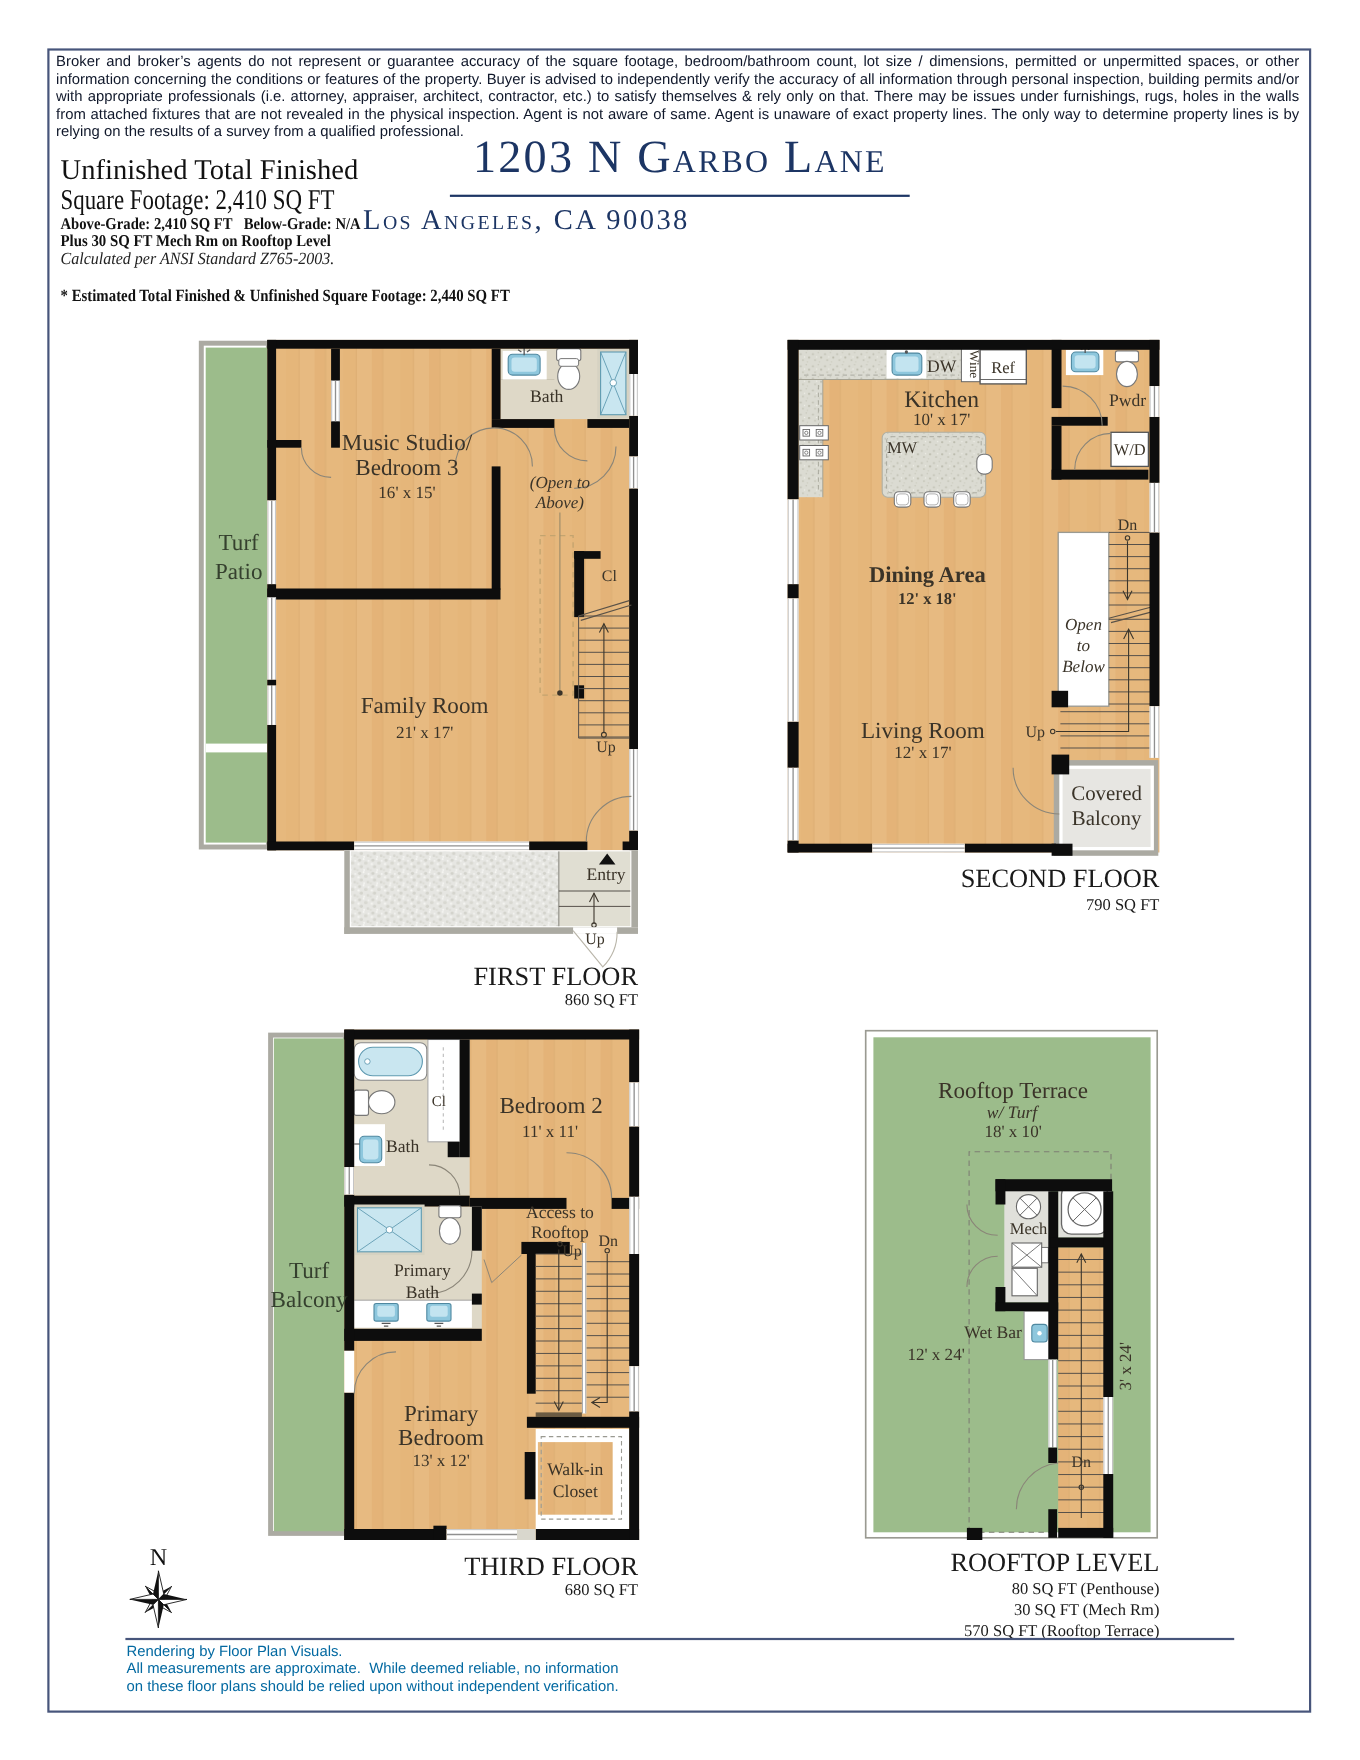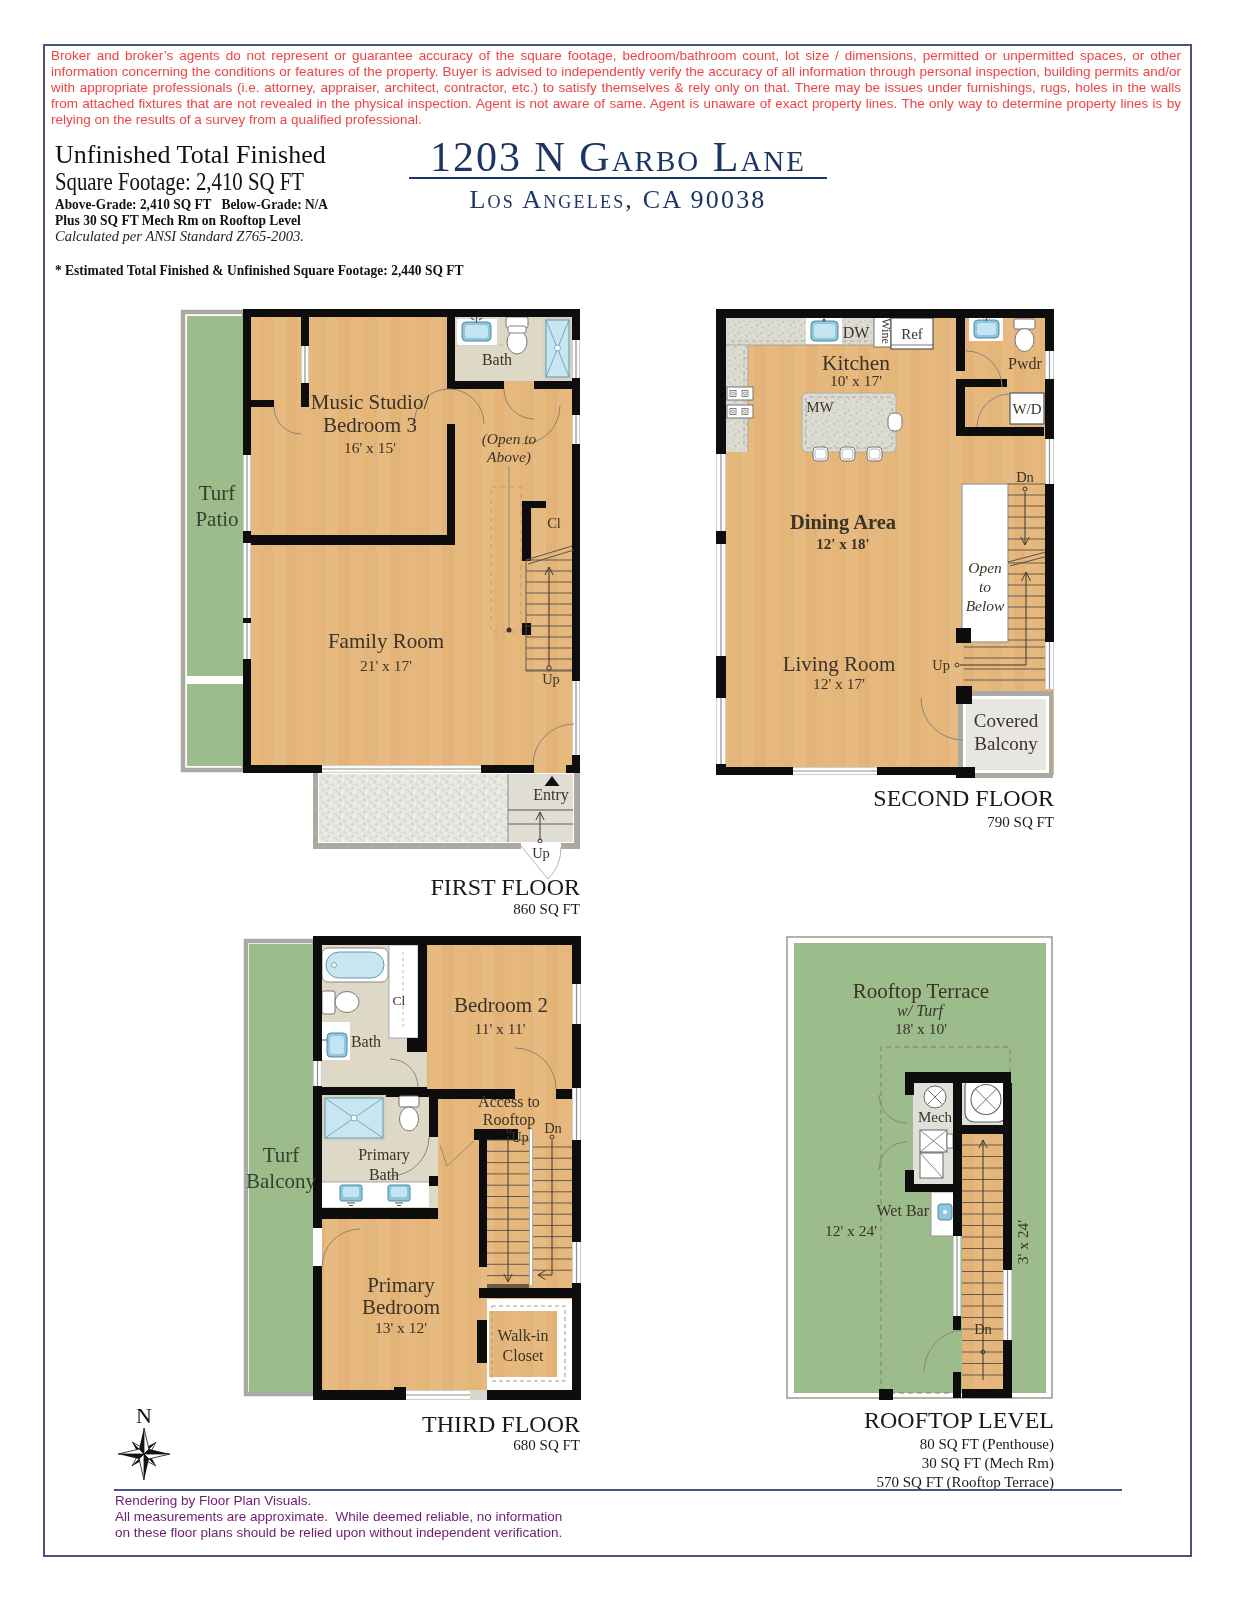--- a/index.html
+++ b/index.html
@@ -1,31 +1,31 @@
 <!DOCTYPE html>
 <html><head>
 <meta charset="utf-8">
 <style>
 html,body{margin:0;padding:0}
 body{width:1236px;height:1600px;position:relative;background:#fff;font-family:"Liberation Sans",sans-serif;overflow:hidden}
 .abs{position:absolute}
 #frame{position:absolute;left:43px;top:44px;width:1145px;height:1509px;border:2px solid #47557b}
-#disclaimer{position:absolute;left:51px;top:48px;width:1130px;font-size:13.5px;line-height:16px;color:#ef4444;text-align:justify}
+#disclaimer{position:absolute;left:51px;top:48px;width:1130px;font-size:13.5px;line-height:16px;color:#0f172a;text-align:justify}
 .hl{position:absolute;left:55px;font-family:"Liberation Serif",serif;color:#111;transform-origin:left top;white-space:nowrap}
 #hl1a{top:140px;font-size:26px}
 #hl1b{top:167px;font-size:26px;transform:scaleX(0.80)}
 #hl2a{top:196px;font-size:15px;font-weight:bold;transform:scaleX(0.89)}
 #hl2b{top:212px;font-size:15px;font-weight:bold;transform:scaleX(0.90)}
 #hl3{top:227px;font-size:15.5px;font-style:italic;color:#222;transform:scaleX(0.94)}
 #hl4{top:261px;font-size:15.5px;font-weight:bold;transform:scaleX(0.87)}
-#title{position:absolute;left:330px;top:136px;width:576px;text-align:center;font-family:"Liberation Serif",serif;font-variant:small-caps;font-size:42px;line-height:42px;color:#1c3564;font-weight:normal;letter-spacing:2px}
+#title{position:absolute;left:330px;top:122px;width:576px;text-align:center;font-family:"Liberation Serif",serif;font-variant:small-caps;font-size:42px;line-height:42px;color:#1c3564;font-weight:normal;letter-spacing:2px}
 #titlerule{position:absolute;left:409px;top:177px;width:418px;height:2px;background:#1c3564}
-#subtitle{position:absolute;left:330px;top:187px;width:576px;text-align:center;font-family:"Liberation Serif",serif;font-variant:small-caps;font-size:26px;line-height:26px;color:#1c3564;font-weight:normal;letter-spacing:2.2px}
+#subtitle{position:absolute;left:330px;top:187px;width:576px;text-align:left;font-family:"Liberation Serif",serif;font-variant:small-caps;font-size:26px;line-height:26px;color:#1c3564;font-weight:normal;letter-spacing:2.2px}
 #footline{position:absolute;left:114px;top:1489px;width:1008px;height:2px;background:#47557b}
-#footer{position:absolute;left:115px;top:1493px;font-size:13.5px;line-height:16px;color:#701a75}
+#footer{position:absolute;left:115px;top:1493px;font-size:13.5px;line-height:16px;color:#0369a1}
 </style>
 </head>
 <body>
 <div id="frame"></div>
 <div id="disclaimer">Broker and broker’s agents do not represent or guarantee accuracy of the square footage, bedroom/bathroom count, lot size / dimensions, permitted or unpermitted spaces, or other information concerning the conditions or features of the property. Buyer is advised to independently verify the accuracy of all information through personal inspection, building permits and/or with appropriate professionals (i.e. attorney, appraiser, architect, contractor, etc.) to satisfy themselves &amp; rely only on that. There may be issues under furnishings, rugs, holes in the walls from attached fixtures that are not revealed in the physical inspection. Agent is not aware of same. Agent is unaware of exact property lines. The only way to determine property lines is by relying on the results of a survey from a qualified professional.</div>
 <div class="hl" id="hl1a">Unfinished Total Finished</div>
 <div class="hl" id="hl1b">Square Footage: 2,410 SQ FT</div>
 <div class="hl" id="hl2a">Above-Grade: 2,410 SQ FT&nbsp;&nbsp;&nbsp;Below-Grade: N/A</div>
 <div class="hl" id="hl2b">Plus 30 SQ FT Mech Rm on Rooftop Level</div>
 <div class="hl" id="hl3">Calculated per ANSI Standard Z765-2003.</div>

